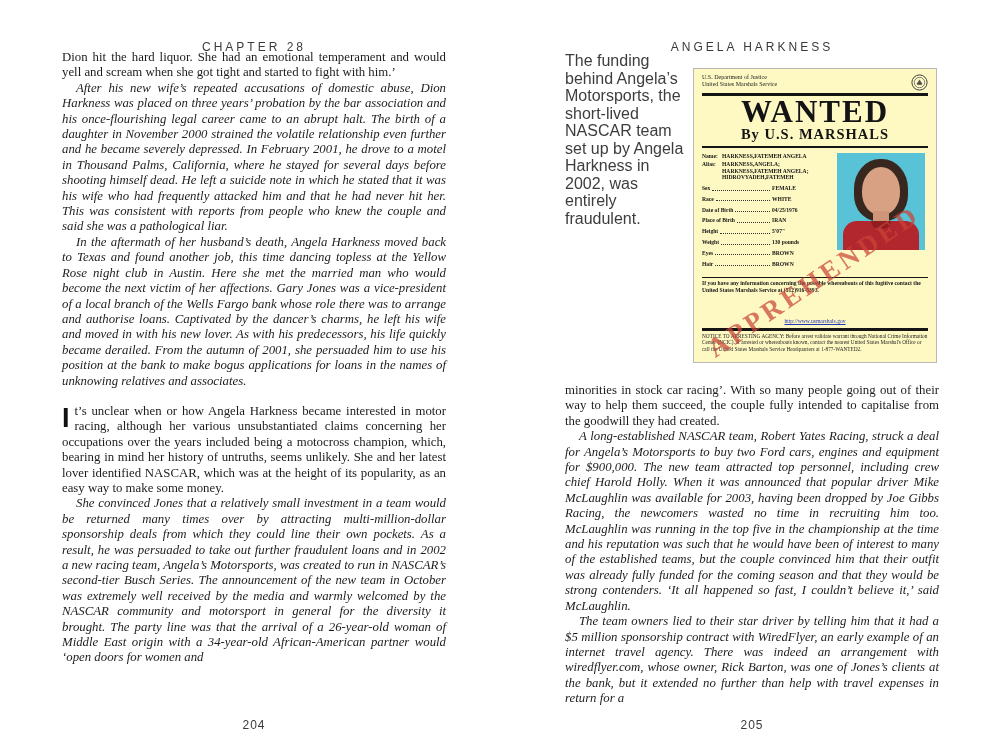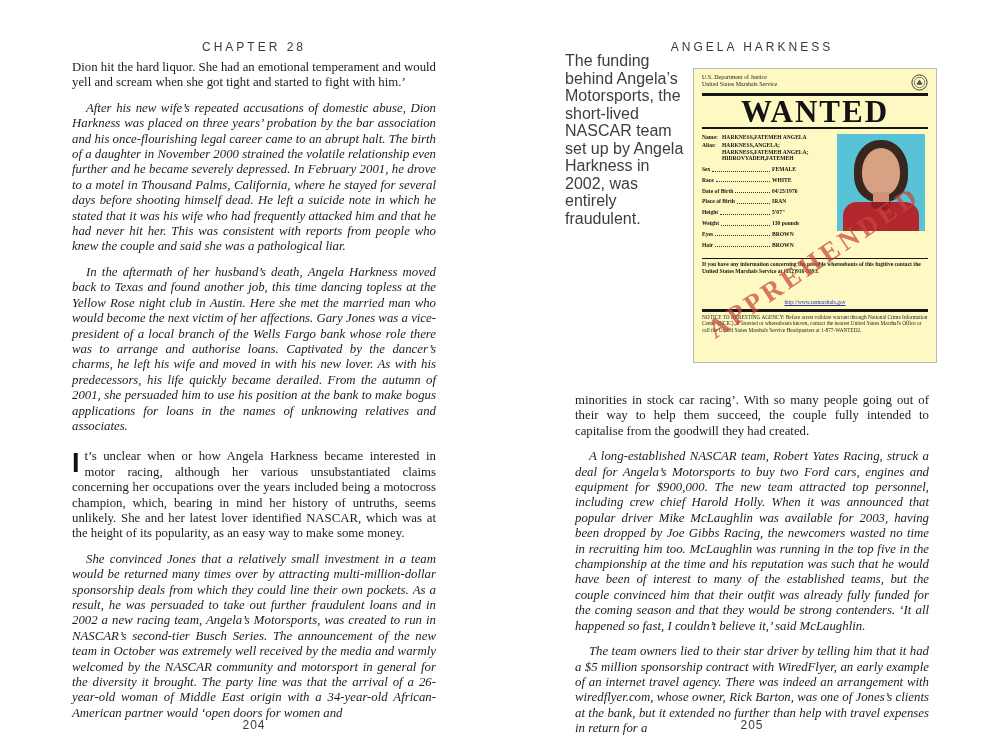--- a/index.html
+++ b/index.html
@@ -13,21 +13,21 @@
   #right-col{left:565px;width:374px;}
   .running-head{
     position:absolute;top:20px;left:0;right:0;text-align:center;
     font-family:"Liberation Sans", sans-serif;font-size:12px;
     letter-spacing:3px;color:#3a3a3a;
   }
   .page-body{position:absolute;left:0;right:0;}
   #left-body{top:30px;}
   #right-body{top:363px;}
   .para{
-    margin:10px;text-align:justify;font-size:12.8px;line-height:15.4px;
+    margin:0;text-align:justify;font-size:12.8px;line-height:15.4px;
     text-justify:inter-word;
   }
   .para.indent{text-indent:14px;font-style:italic;}
   .para.sbreak{margin-top:15px;}
   .dropcap{
     float:left;font-family:"Liberation Sans", sans-serif;font-weight:bold;
     font-size:27px;line-height:26px;margin:1px 5px 0 0;color:#111;
   }
   .folio{
     position:absolute;top:688px;left:0;right:0;text-align:center;
@@ -116,20 +116,21 @@
         <svg width="17" height="17" viewBox="0 0 17 17">
           <circle cx="8.5" cy="8.5" r="7.6" fill="none" stroke="#3c3c3c" stroke-width="1"></circle>
           <circle cx="8.5" cy="8.5" r="5.2" fill="none" stroke="#4a4a4a" stroke-width="0.7"></circle>
           <path d="M5.5 10 L8.5 5.5 L11.5 10 Z" fill="#555"></path>
           <rect x="6.2" y="9.5" width="4.6" height="1.4" fill="#555"></rect>
         </svg>
       </span>
     </div>
     <div class="rule-thick"></div>
     <div class="wanted-title">WANTED</div>
+    <div class="wanted-sub">By U.S. MARSHALS</div>
     <div class="rule-thick"></div>
 
     <div class="poster-body">
       <div class="id-block">
         <div class="id-row">
           <span class="id-lbl">Name:</span>
           <span class="id-val">HARKNESS,FATEMEH ANGELA</span>
         </div>
         <div class="id-row">
           <span class="id-lbl">Alias:</span>

